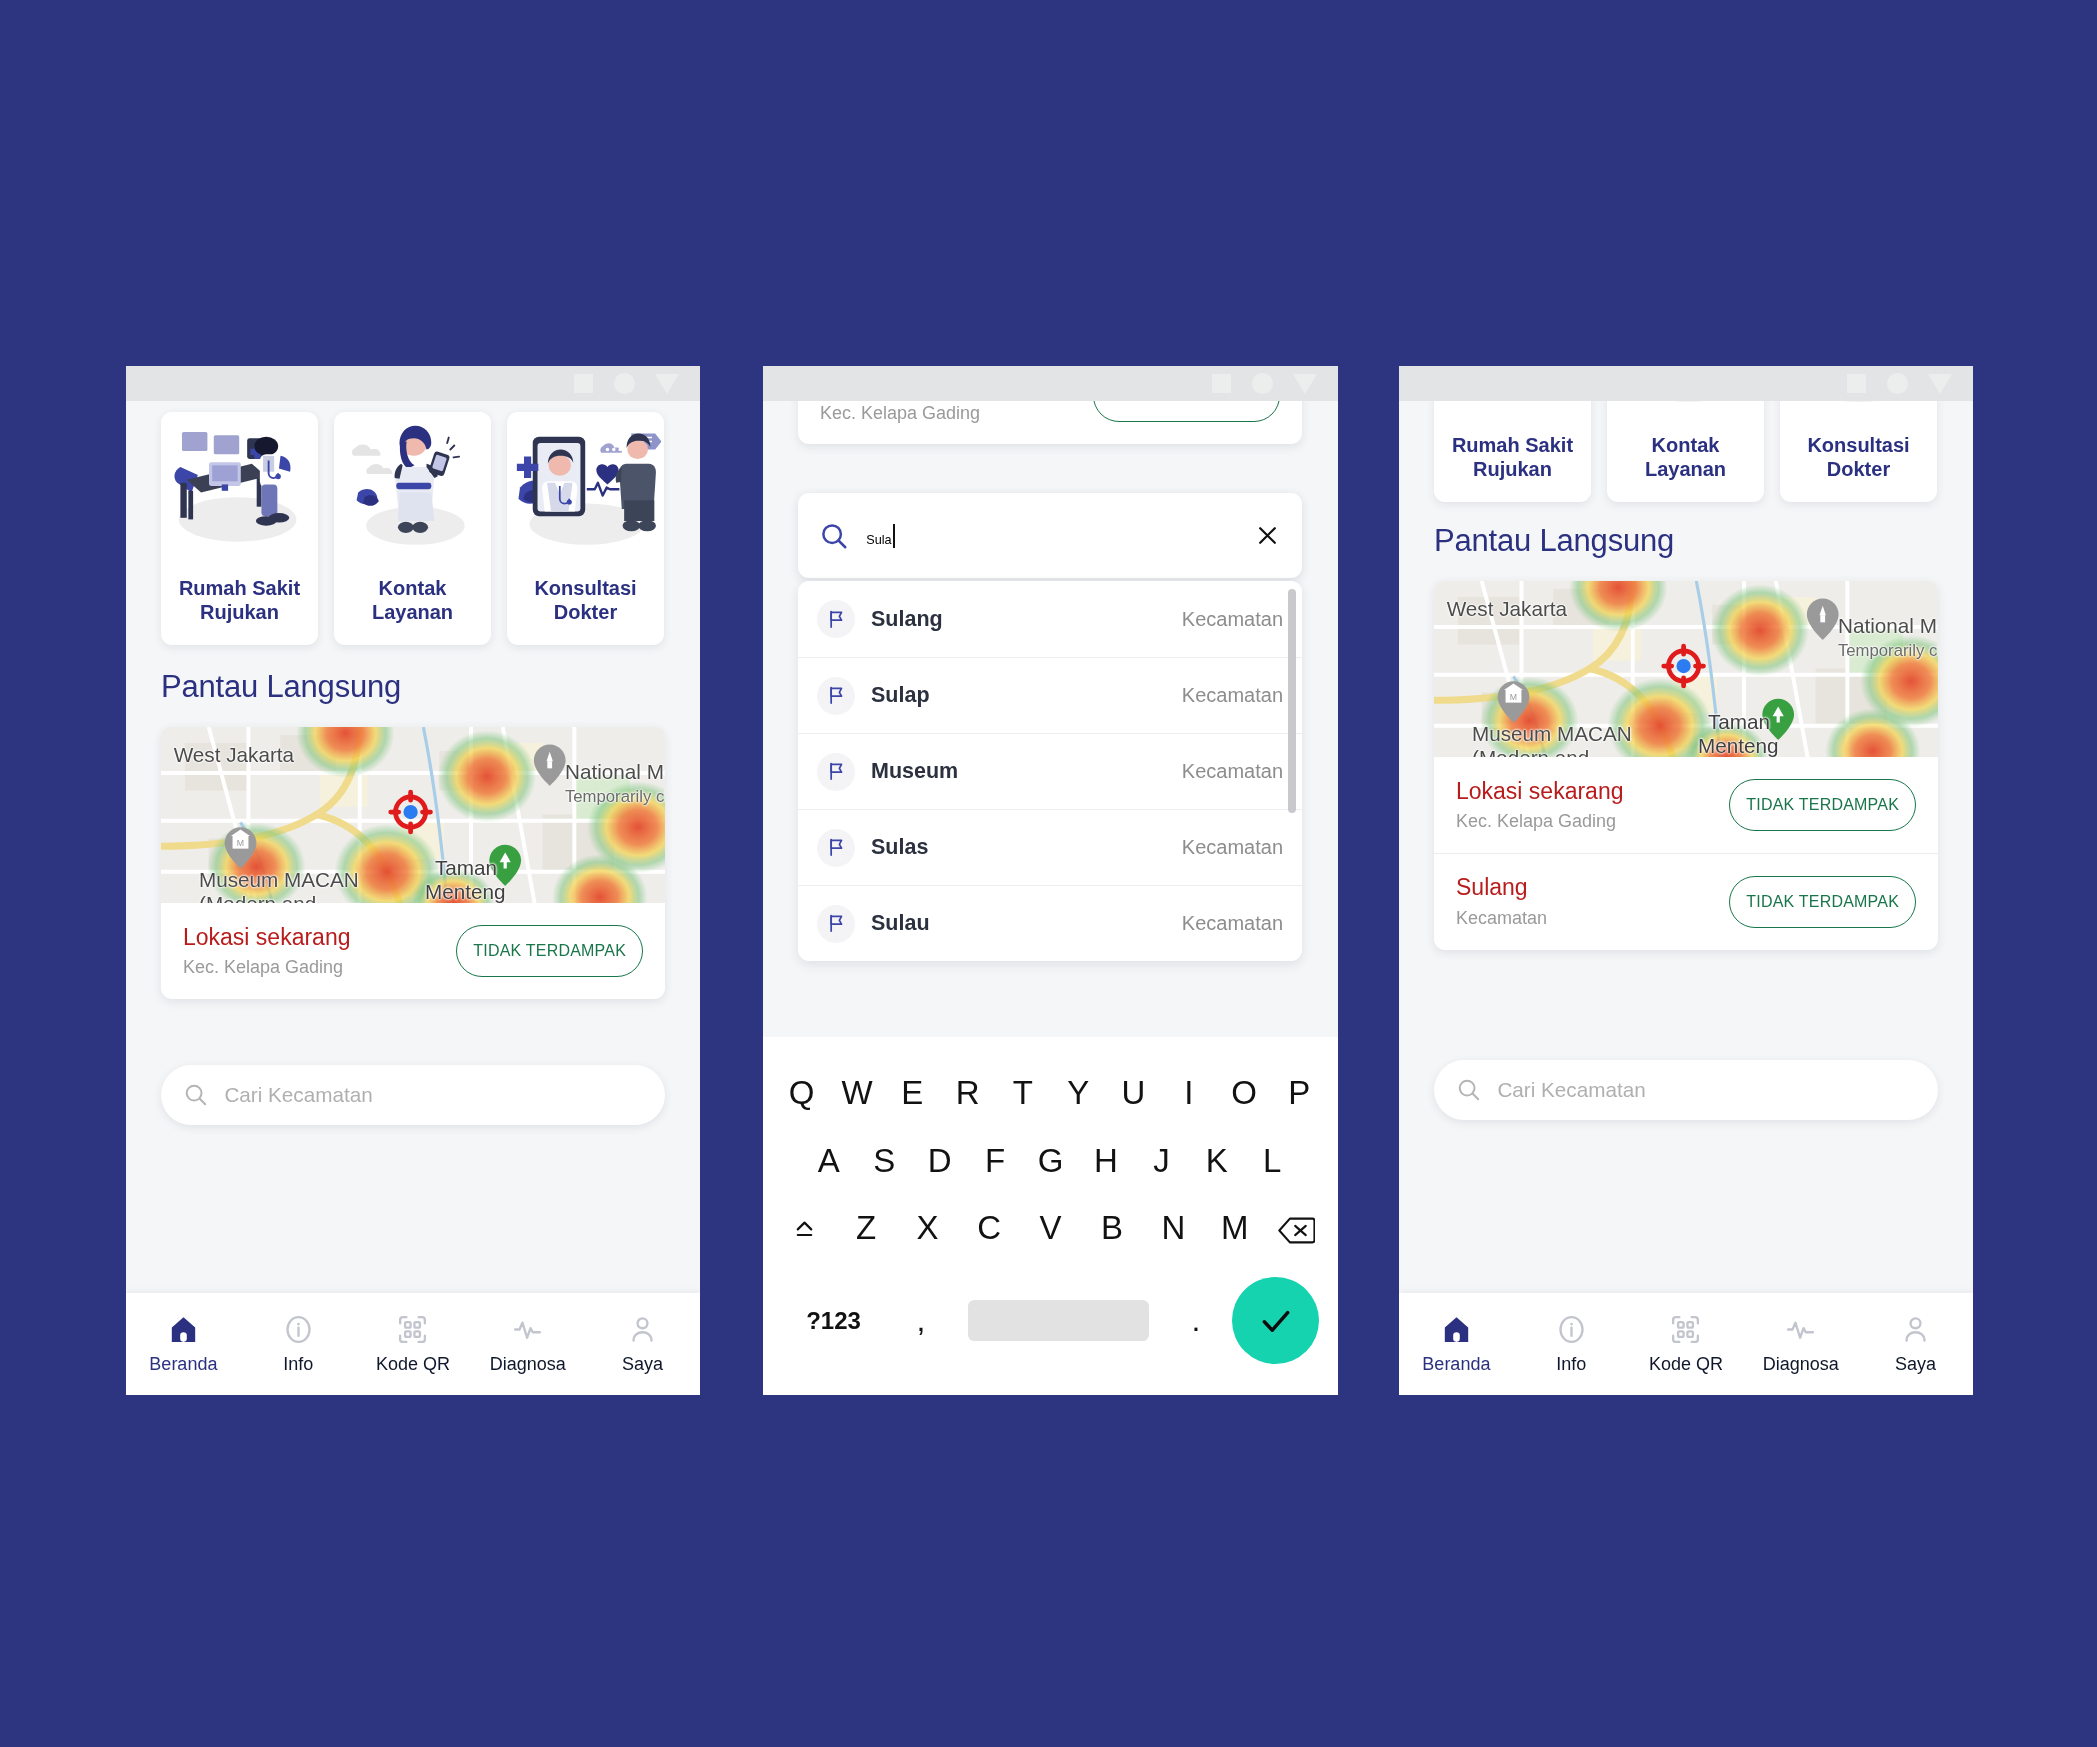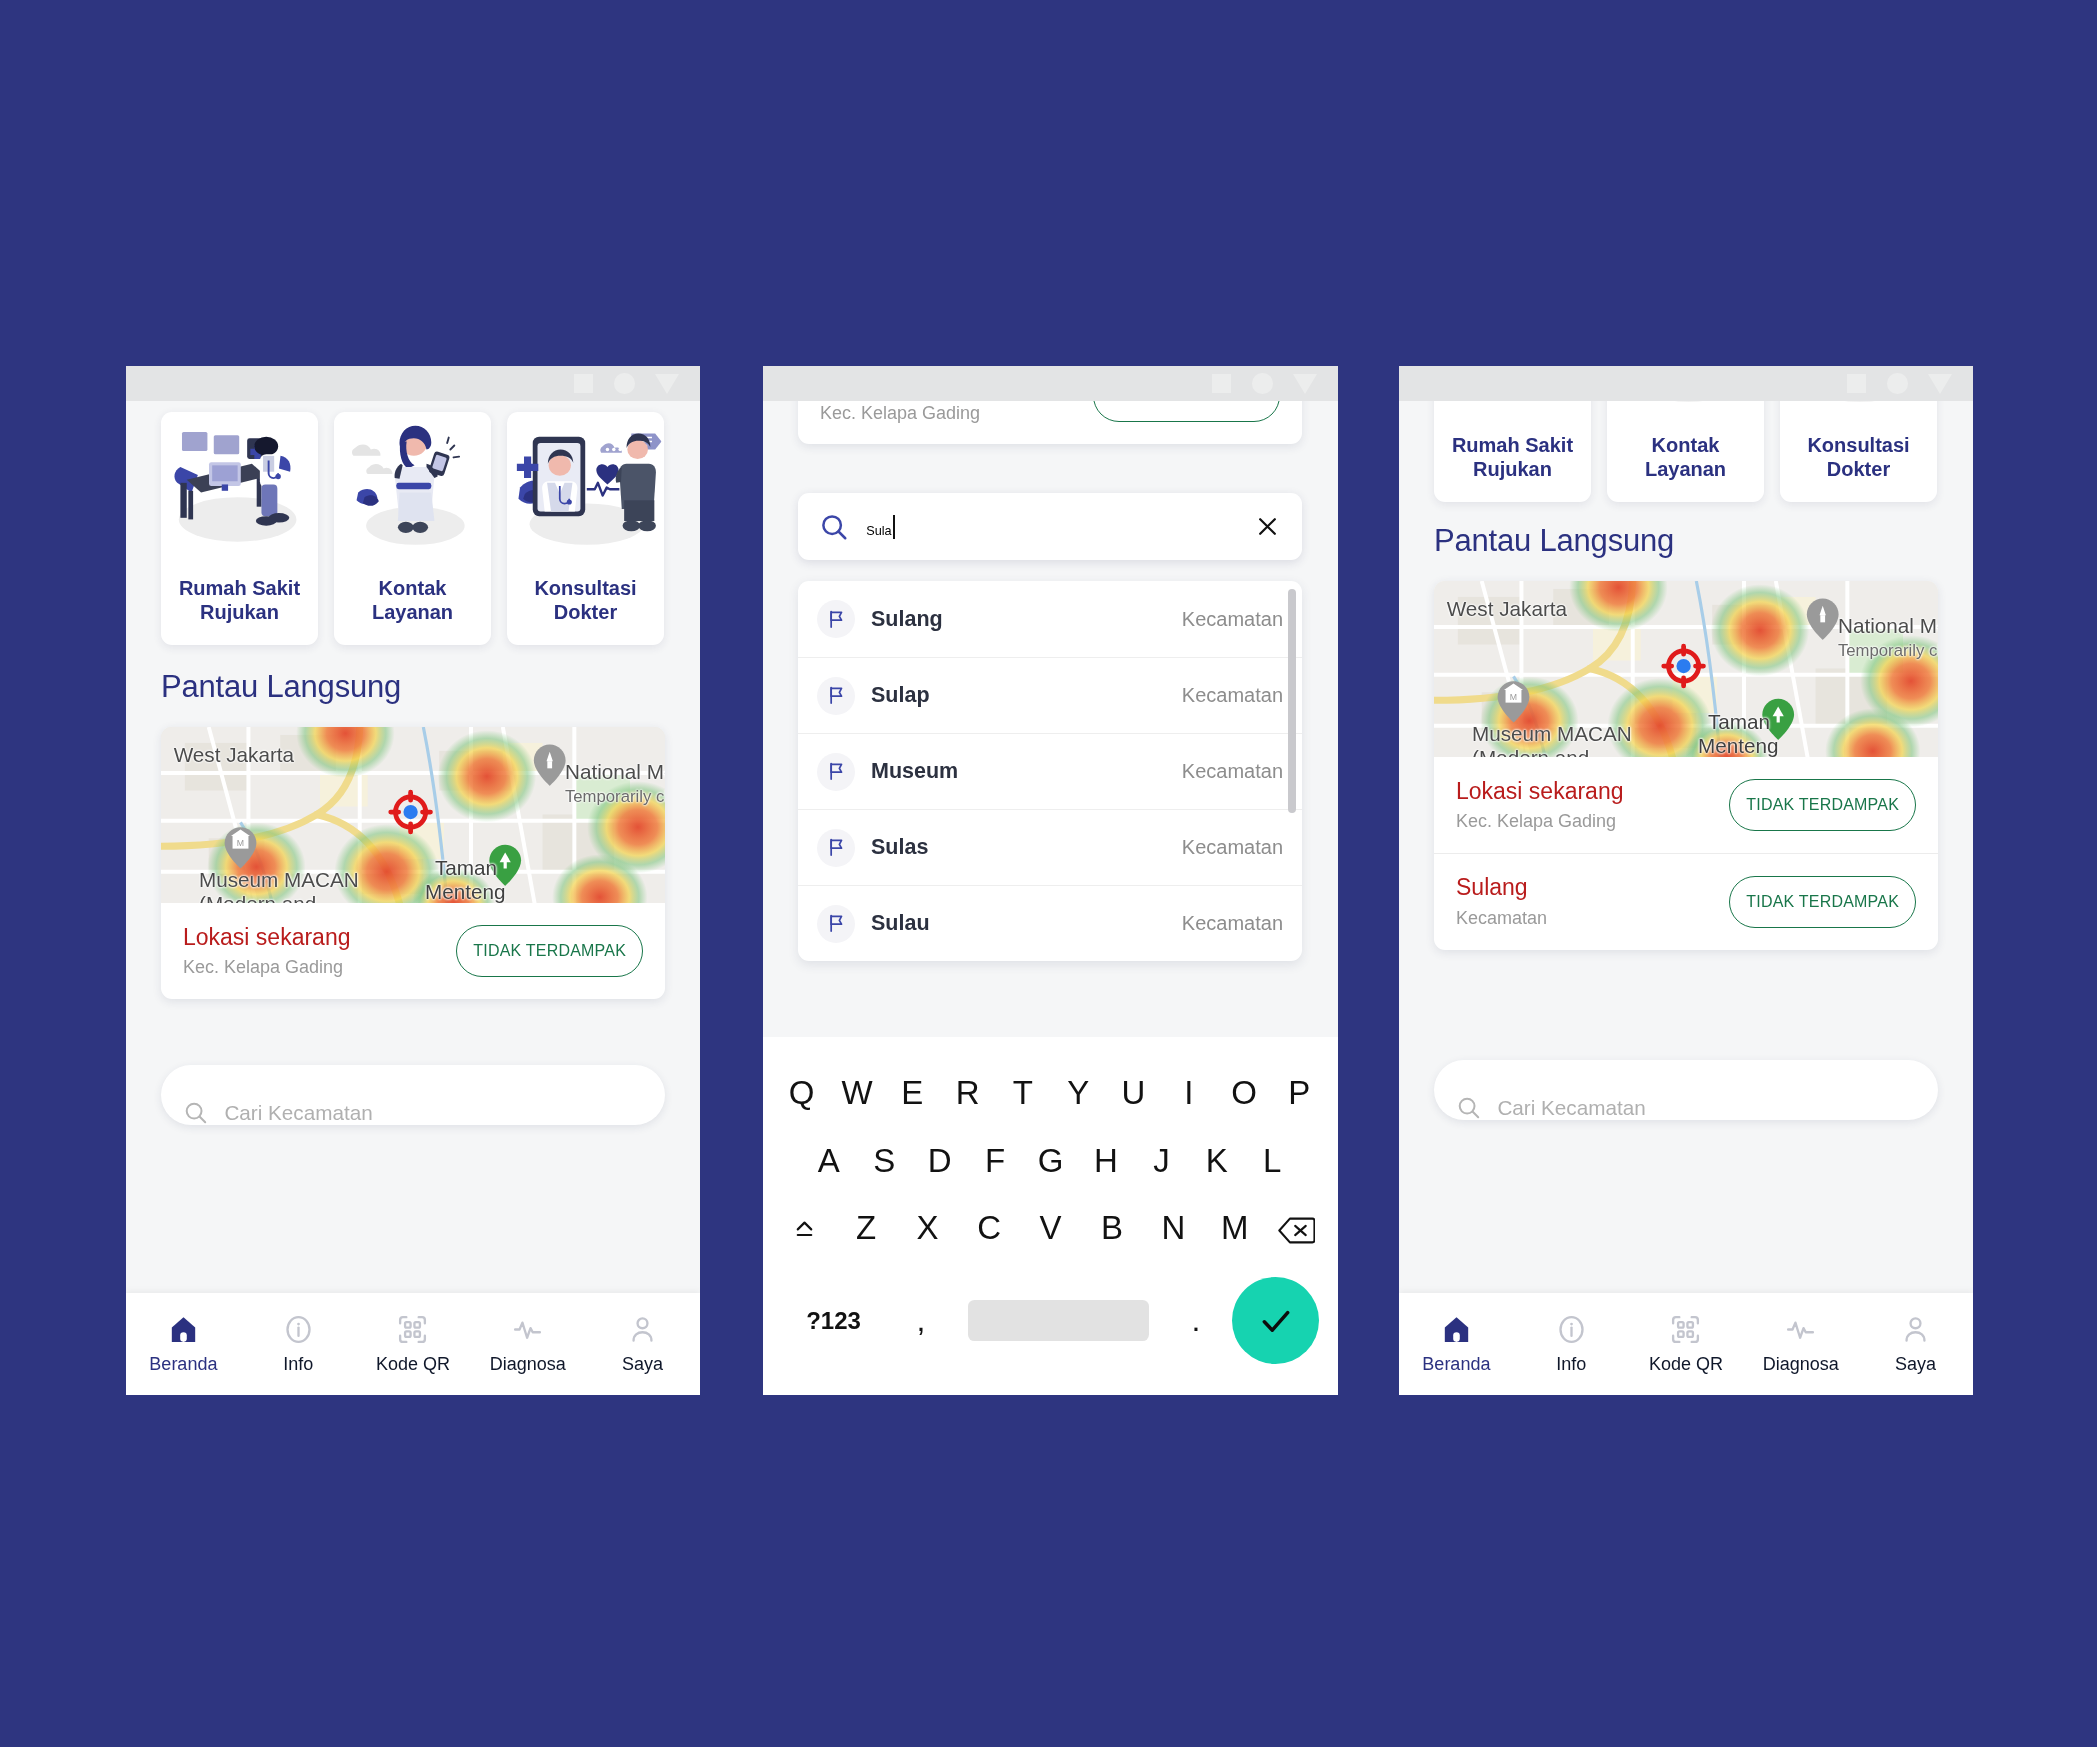--- a/index.html
+++ b/index.html
@@ -87,21 +87,21 @@
   .pill {
     border: 1.6px solid #19764a; color: #19764a; border-radius: 794px;
     font-size: 16px; padding: 16px 16px; white-space: nowrap; letter-spacing: 0.2px;
   }
 
   
   .searchbox {
     position: absolute; left: 35px; width: 504px; height: 60px;
     background: #fff; border-radius: 32px;
     box-shadow: 0 2.4px 8px rgba(40,45,90,.10);
-    display: flex; align-items: flex-end; padding: 0 22px; gap: 16px;
+    display: flex; align-items: center; padding: 0 22px; gap: 16px;
   }
   .searchbox .ph { font-size: 20.7px; color: #b0b0b0; }
 
   
   .bottomnav {
     position: absolute; left: 0; right: 0; bottom: 0; height: 102px;
     background: #fff; display: flex; align-items: center;
     box-shadow: 0 -1.6px 6.4px rgba(0,0,0,.05); z-index: 40;
   }
   .navitem {
@@ -110,21 +110,21 @@
   .navitem .lbl { font-size: 18px; color: #0f172a; }
   .navitem.active .lbl { color: #2b3180; }
 
   
   .p2-loccard {
     position: absolute; left: 35px; top: -17.5px; width: 504px;
     background: #fff; border-radius: 11px;
     box-shadow: 0 2.4px 9.5px rgba(40,45,90,.10);
   }
   .p2-search {
-    position: absolute; left: 35px; top: 127px; width: 504px; height: 67px;
+    position: absolute; left: 35px; top: 127px; width: 504px; height: 85px;
     background: #fff; border-radius: 11px;
     box-shadow: 0 2.4px 9.5px rgba(40,45,90,.12);
     display: flex; align-items: center; padding: 0 20.7px; gap: 17.5px;
   }
   .caret { display:inline-block; width:1.6px; height:24px; background:#111;
            vertical-align:-4px; margin-left:1.6px; }
   .sugg-list {
     position: absolute; left: 35px; top: 215px; width: 504px;
     background: #fff; border-radius: 11px; overflow: hidden;
     box-shadow: 0 3.2px 11px rgba(40,45,90,.10);

